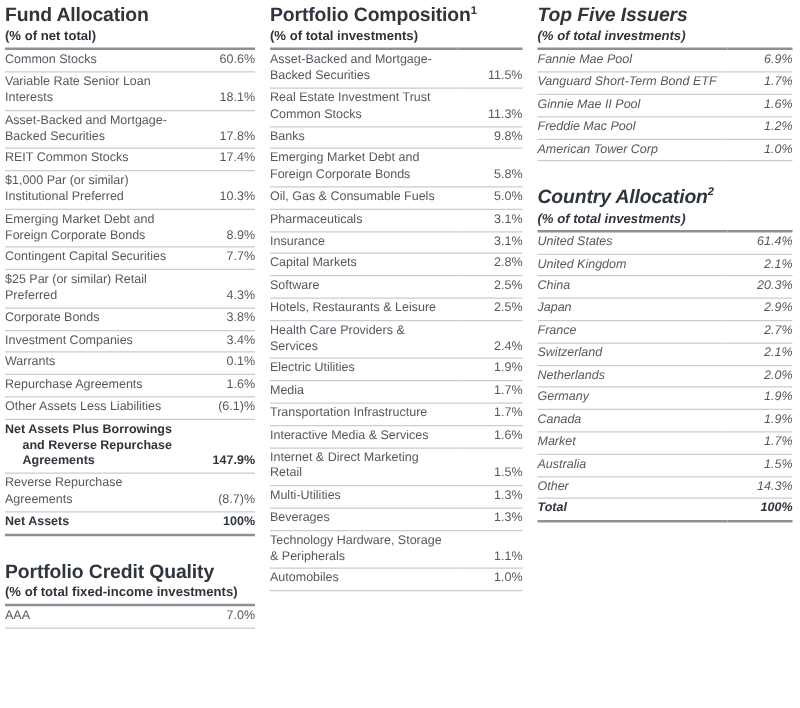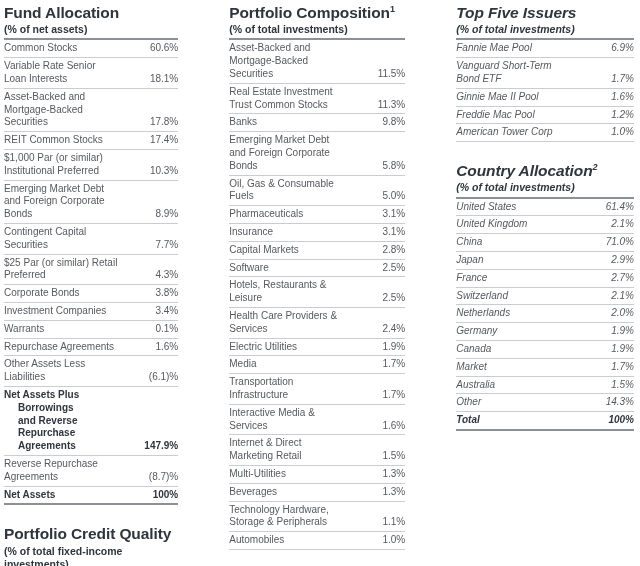--- a/index.html
+++ b/index.html
@@ -17,21 +17,20 @@
 
   .page {
     position: relative;
     width: 640px;
     height: 566px;
     box-sizing: border-box;
     padding: 4px 0 0 0;
     display: flex;
     flex-direction: row;
     align-items: flex-start;
-    gap: 39px;
   }
 
   .col {
     box-sizing: border-box;
   }
   .col-1 { width: 212px; padding: 0 8px 0 4px; }
   .col-2 { width: 214px; padding: 0 8px 0 4px; }
   .col-3 { width: 214px; padding: 0 6px 0 4px; font-style: italic; }
 
   .panel { margin-bottom: 20px; }
@@ -101,21 +100,21 @@
 <body>
 
 <div class="page">
 
   <div class="col col-1">
 
     <section class="panel">
       <div class="panel-title">
         <span>Fund Allocation</span>
       </div>
-      <div class="panel-subtitle">(% of net assets)</div>
+      <div class="panel-subtitle">(% of net total)</div>
       <table class="fin">
         <tbody>
             <tr class="first-row">
               <td class="label">Common Stocks</td>
               <td class="value">60.6%</td>
             </tr>
             <tr>
               <td class="label">Variable Rate Senior Loan Interests</td>
               <td class="value">18.1%</td>
             </tr>
@@ -337,21 +336,21 @@
             <tr class="first-row">
               <td class="label">United States</td>
               <td class="value">61.4%</td>
             </tr>
             <tr>
               <td class="label">United Kingdom</td>
               <td class="value">2.1%</td>
             </tr>
             <tr>
               <td class="label">China</td>
-              <td class="value">71.0%</td>
+              <td class="value">20.3%</td>
             </tr>
             <tr>
               <td class="label">Japan</td>
               <td class="value">2.9%</td>
             </tr>
             <tr>
               <td class="label">France</td>
               <td class="value">2.7%</td>
             </tr>
             <tr>

